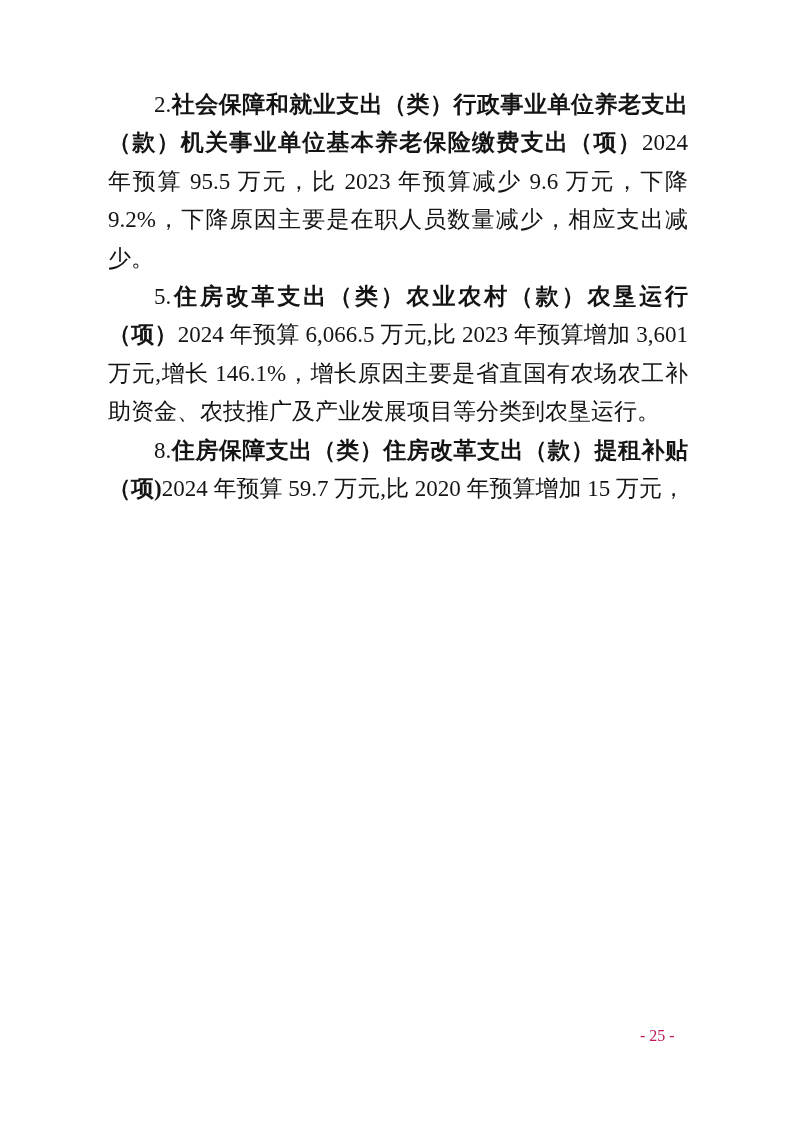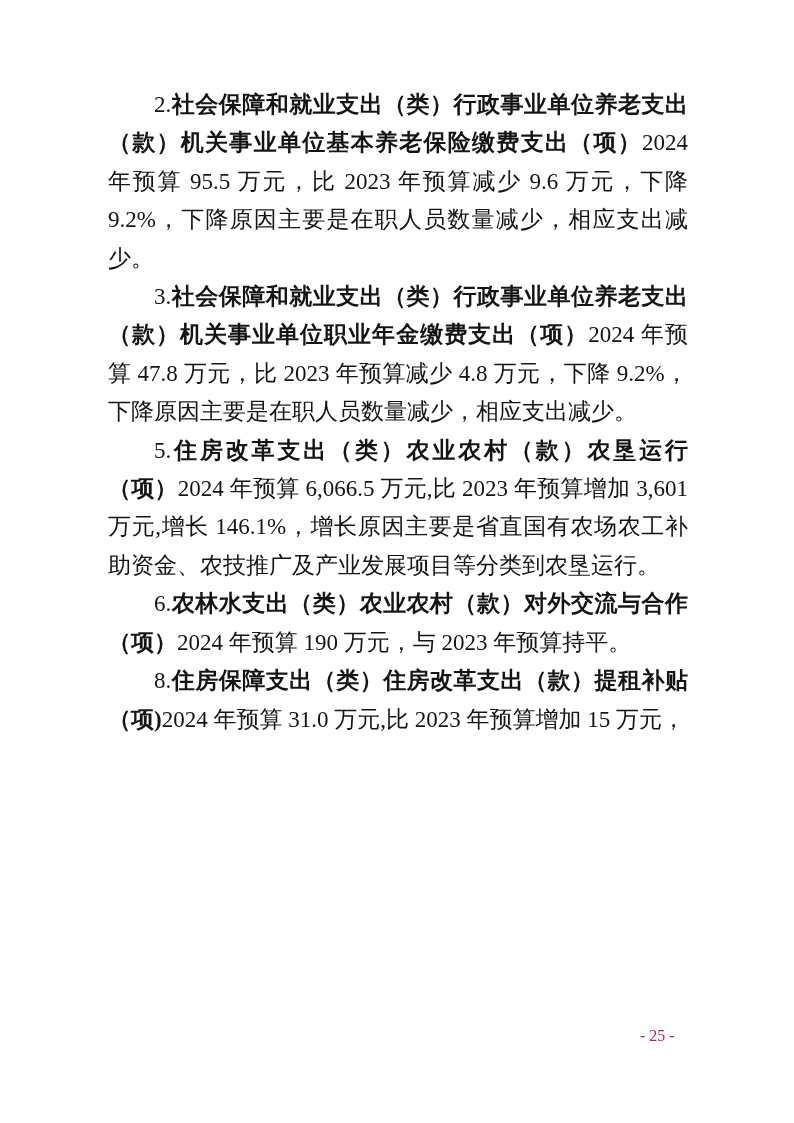--- a/index.html
+++ b/index.html
@@ -52,26 +52,24 @@
   }
 </style>
 </head>
 <body>
 
 <div class="page">
   <main class="content">
 
     <p class="para"><span class="num">2.</span><span class="heading">社会保障和就业支出（类）行政事业单位养老支出（款）机关事业单位基本养老保险缴费支出（项）</span><span class="body-text">2024 年预算 95.5 万元，比 2023 年预算减少 9.6 万元，下降 9.2%，下降原因主要是在职人员数量减少，相应支出减少。</span></p>
 
-    <p class="para"><span class="num">3.</span><span class="heading">社会保障和就业支出（类）行政事业单位养老支出（款）机关事业单位职业年金缴费支出（项）</span><span class="body-text">2024 年预算 47.8 万元，比 2023 年预算减少 4.8 万元，下降 9.2%，下降原因主要是在职人员数量减少，相应支出减少。</span></p>
 
 
     <p class="para"><span class="num">5.</span><span class="heading">住房改革支出（类）农业农村（款）农垦运行（项）</span><span class="body-text">2024 年预算 6,066.5 万元,比 2023 年预算增加 3,601 万元,增长 146.1%，增长原因主要是省直国有农场农工补助资金、农技推广及产业发展项目等分类到农垦运行。</span></p>
 
-    <p class="para"><span class="num">6.</span><span class="heading">农林水支出（类）农业农村（款）对外交流与合作（项）</span><span class="body-text">2024 年预算 190 万元，与 2023 年预算持平。</span></p>
 
 
-    <p class="para"><span class="num">8.</span><span class="heading">住房保障支出（类）住房改革支出（款）提租补贴（项)</span><span class="body-text">2024 年预算 31.0 万元,比 2023 年预算增加 15 万元，</span></p>
+    <p class="para"><span class="num">8.</span><span class="heading">住房保障支出（类）住房改革支出（款）提租补贴（项)</span><span class="body-text">2024 年预算 59.7 万元,比 2020 年预算增加 15 万元，</span></p>
 
   </main>
 
   <div class="footer-page-number">- 25 -</div>
 </div>
 
 </body></html>

